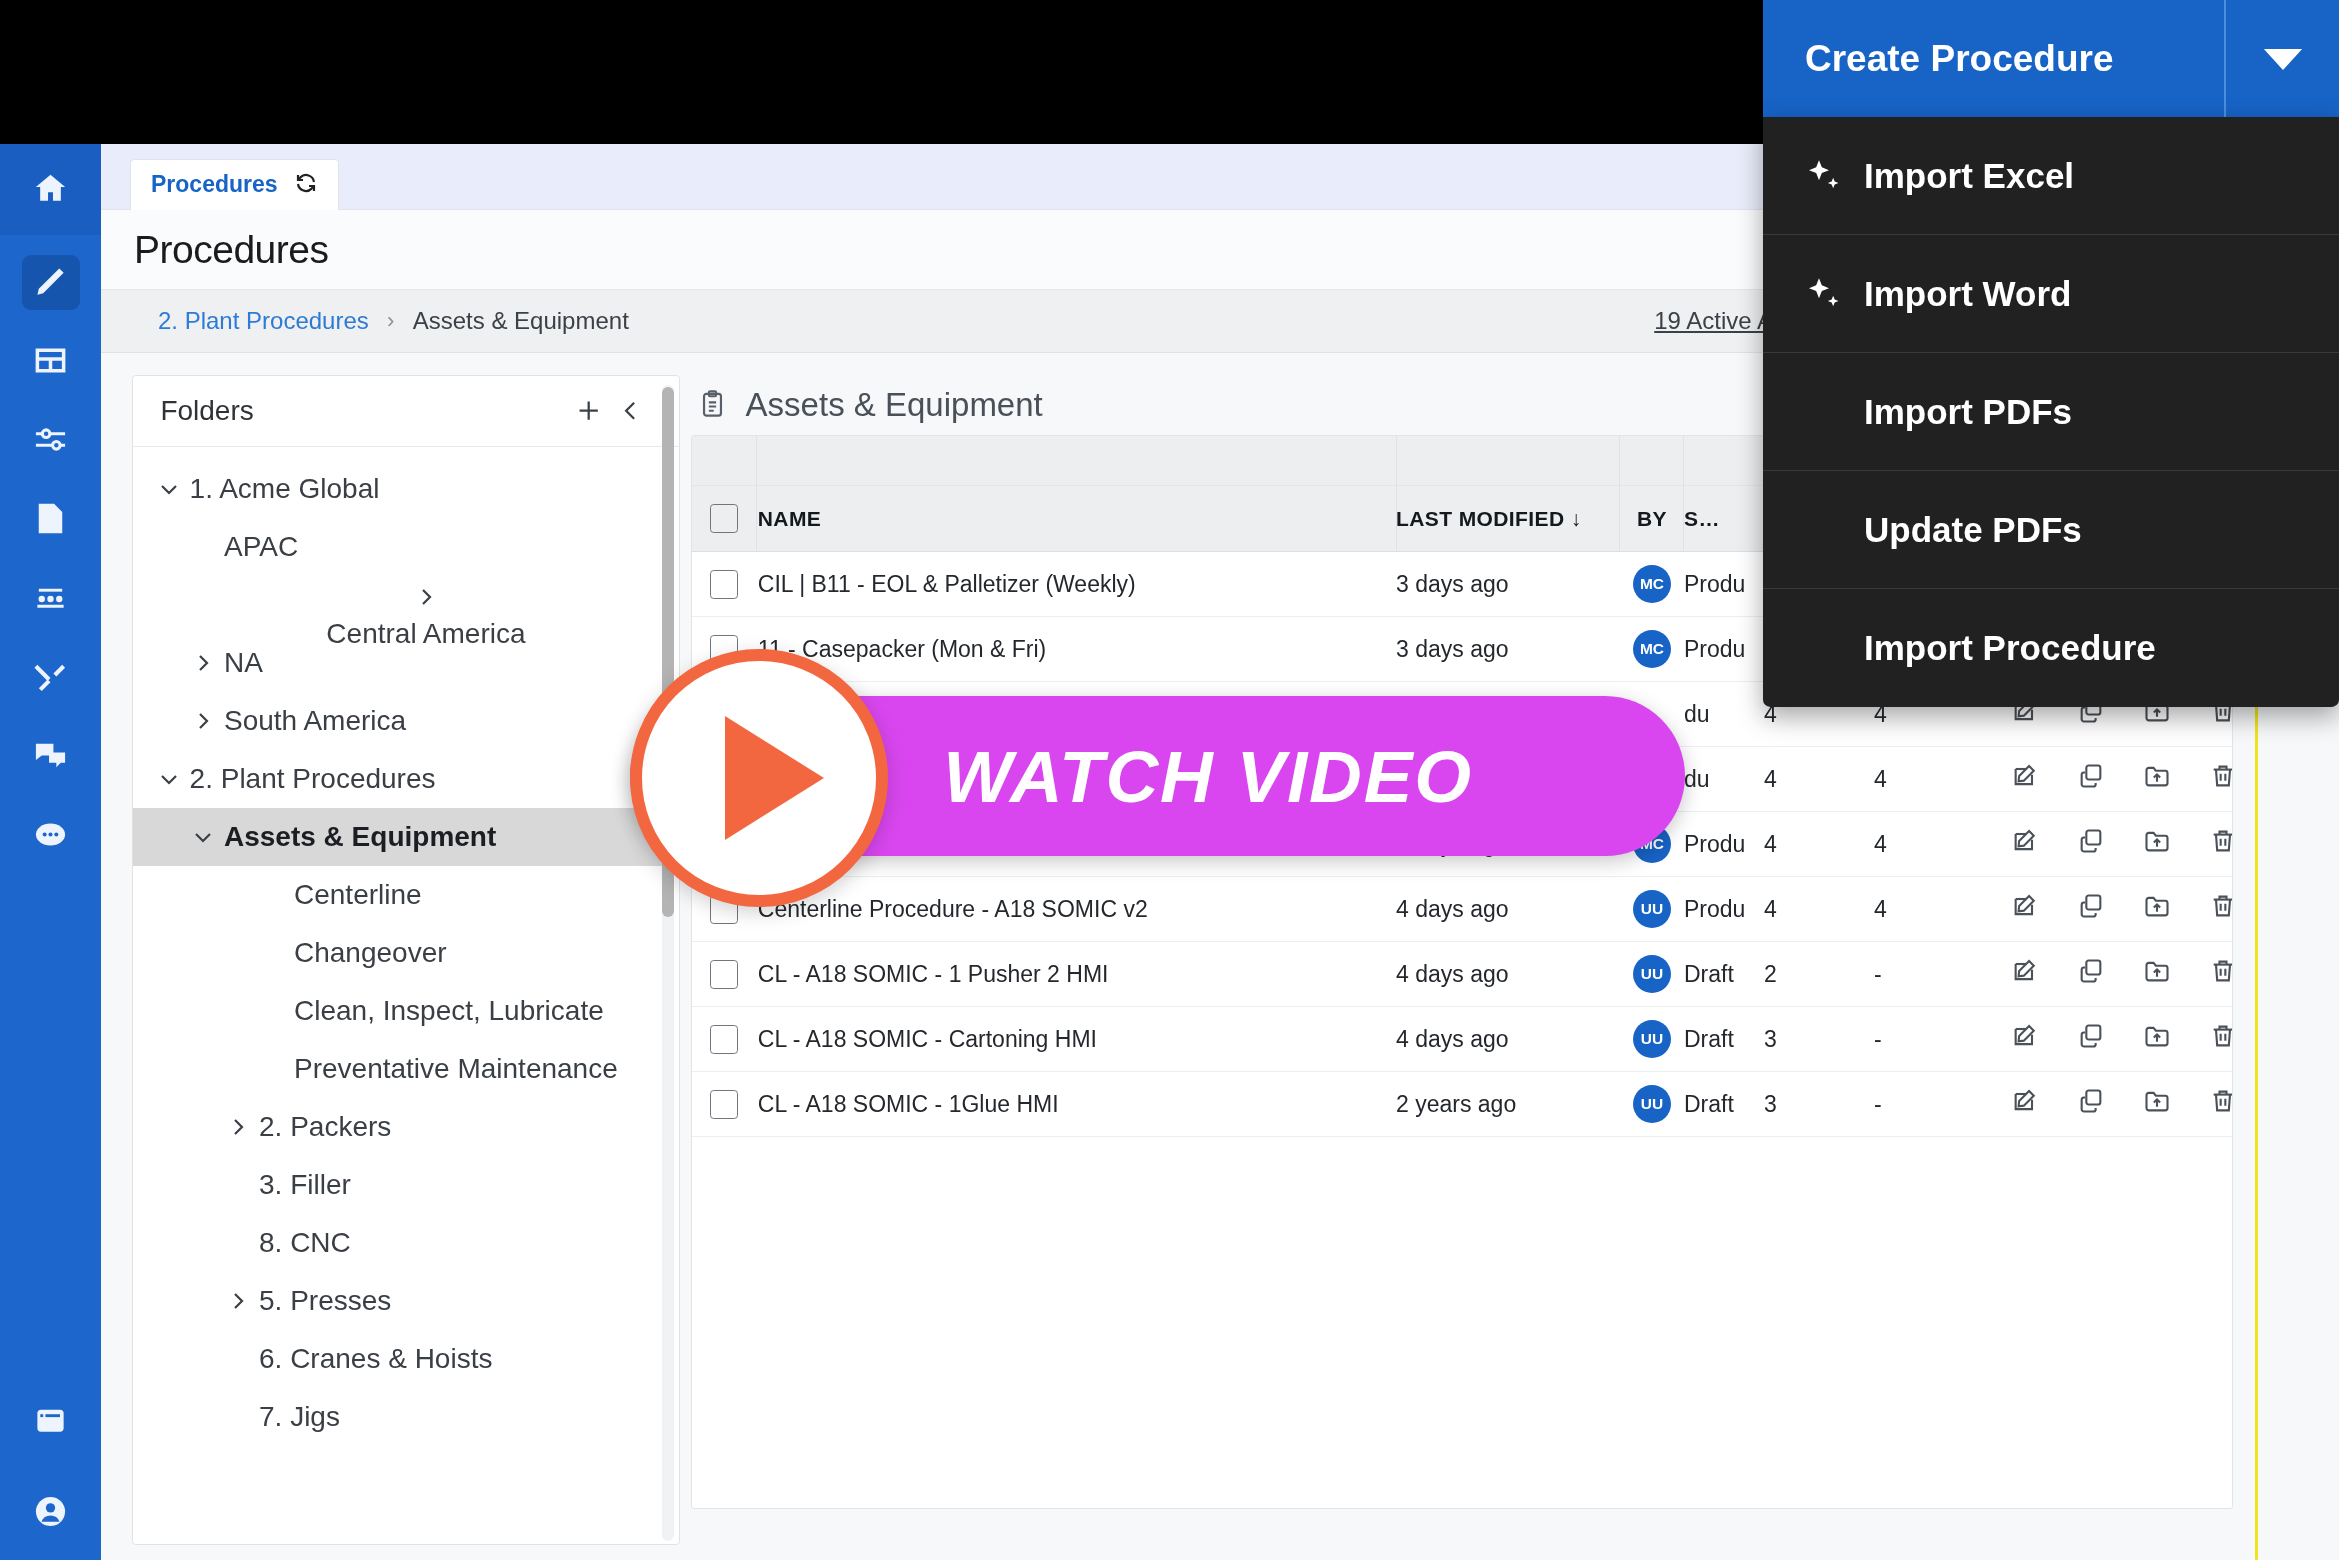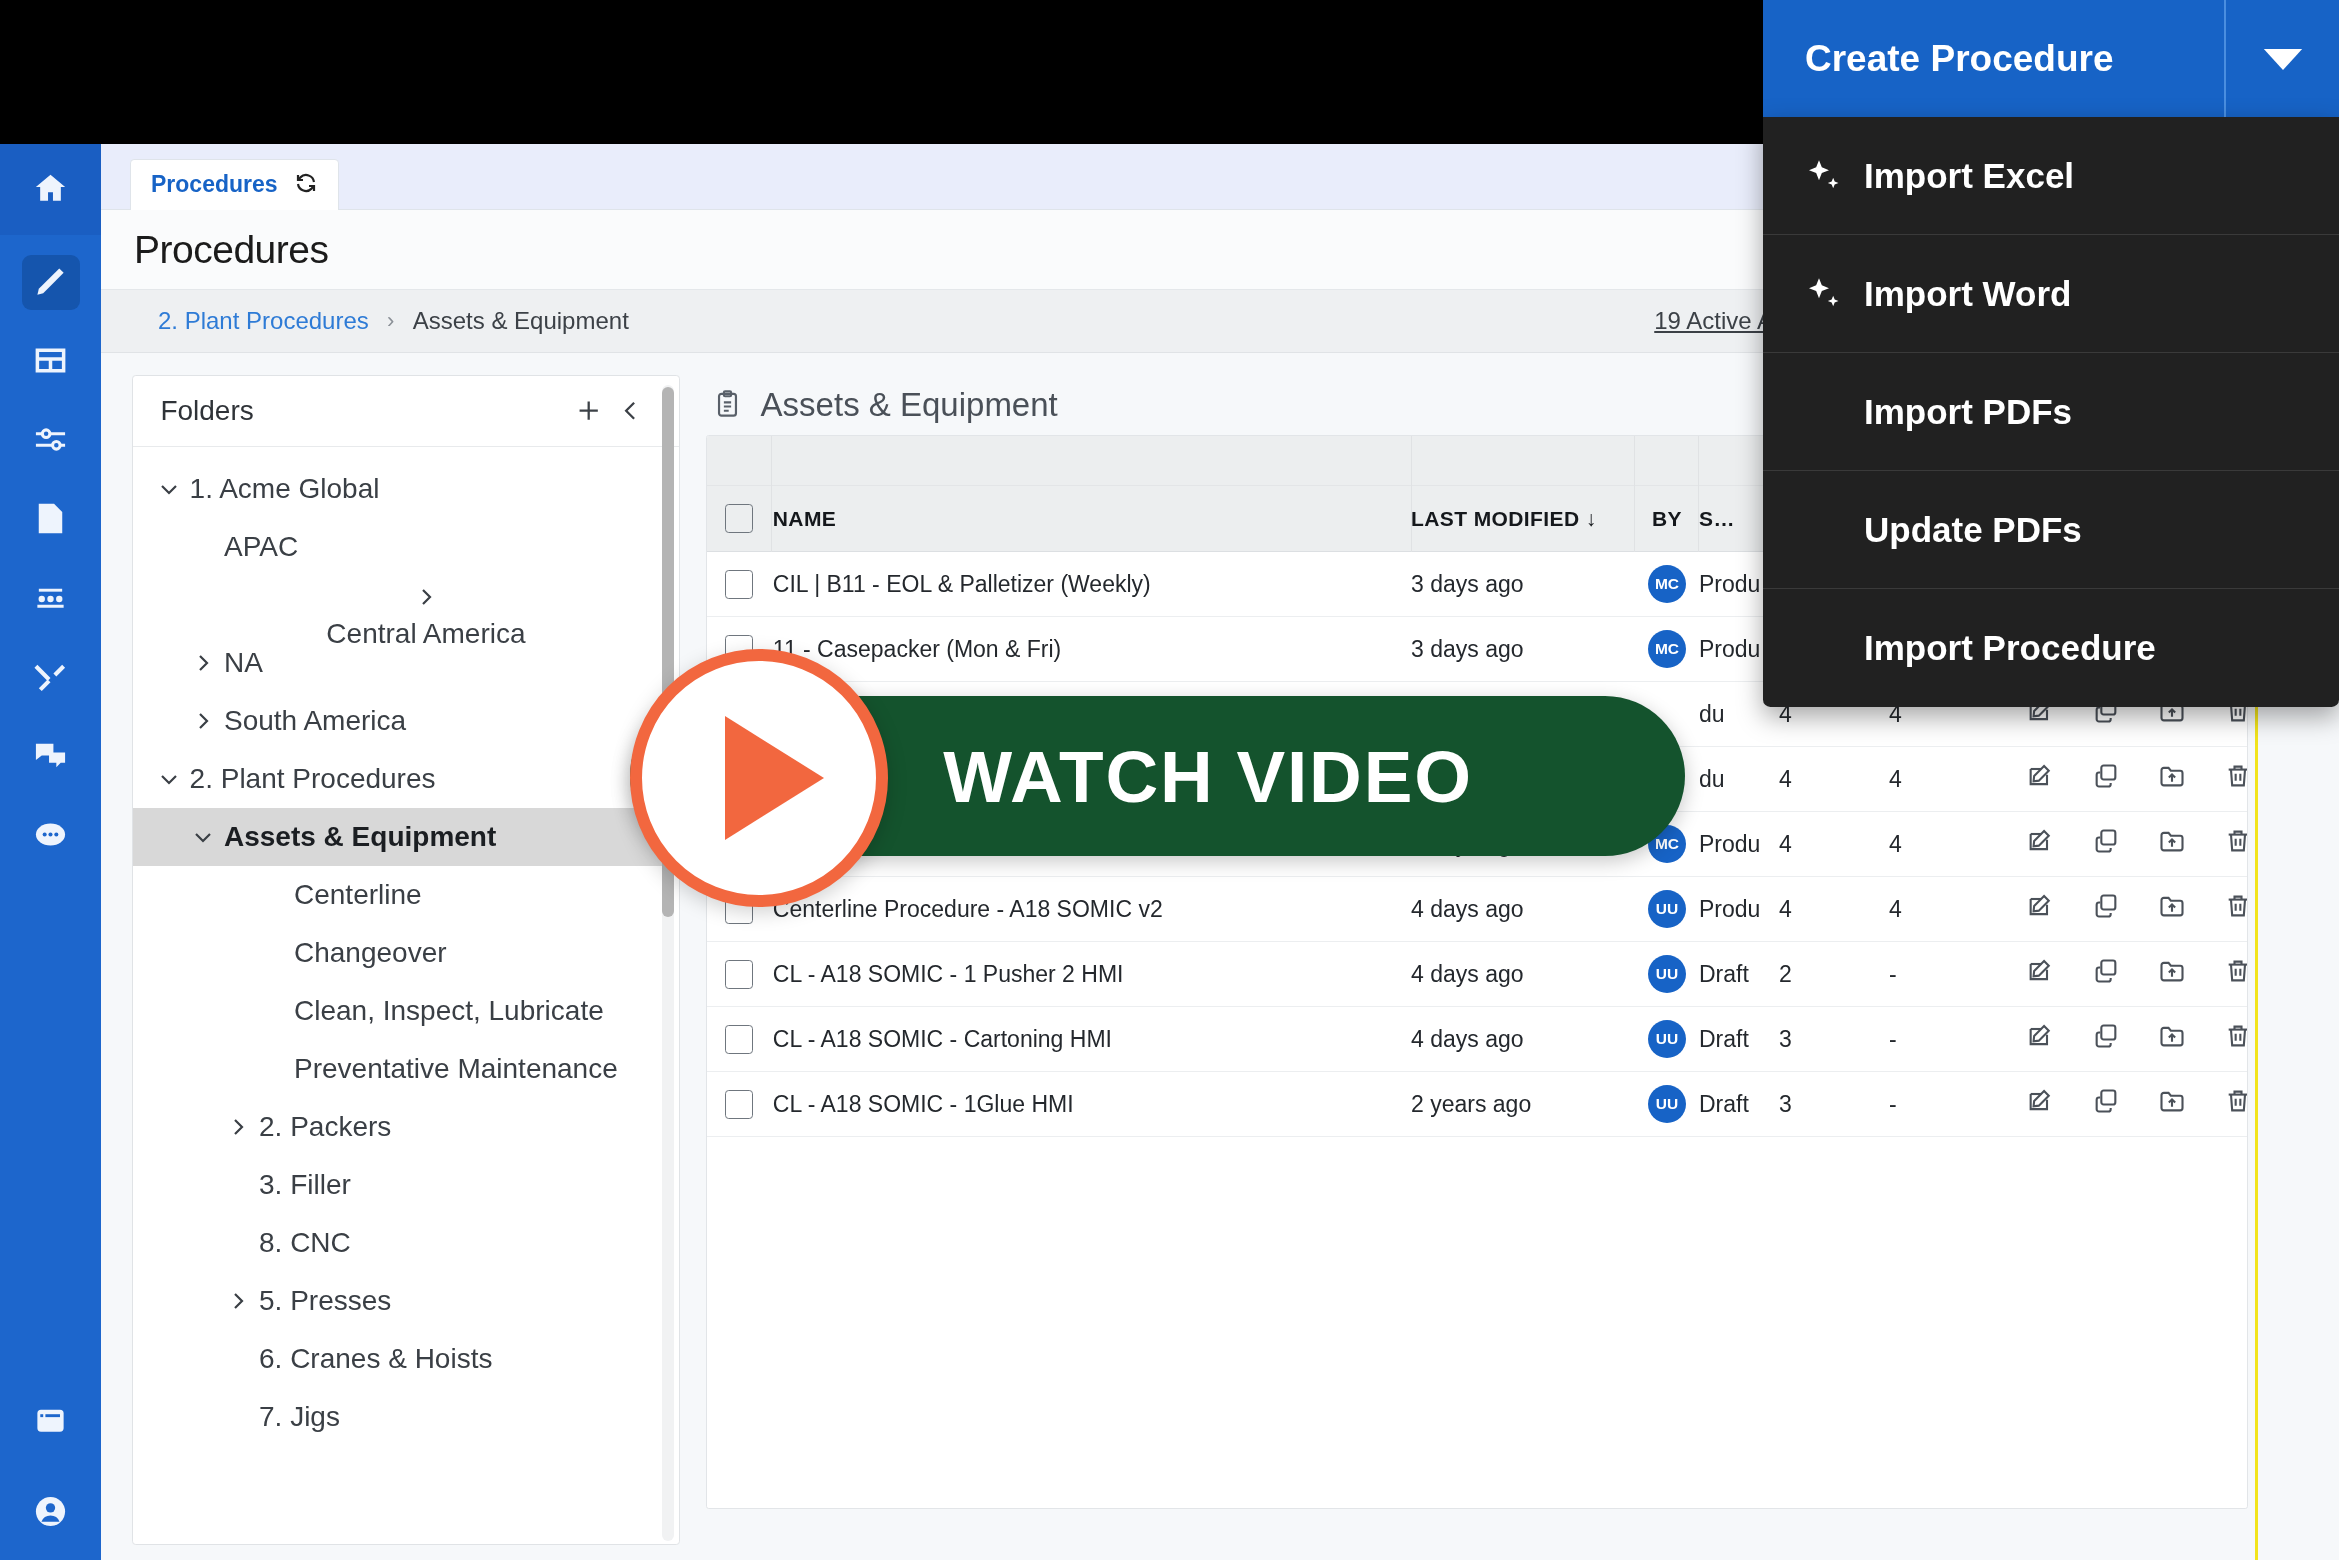--- a/index.html
+++ b/index.html
@@ -68,21 +68,21 @@
   }
   .crumb-link { color: #2e7bd6; font-size: 24px; }
   .crumb-sep { margin: 0 18.3px; color: #8b9097; font-size: 22px; }
   .crumb-cur { color: #3c4147; font-size: 24px; }
   .active-link {
     position: absolute; right: 567px; top: 50%; transform: translateY(-50%);
     font-size: 24px; color: #3c4147; text-decoration: underline; white-space: nowrap;
   }
 
   
-  .body-split { display: flex; padding: 22px 27.4px 0 31px; gap: 26px; height: 1208px; }
+  .body-split { display: flex; padding: 22px 27.4px 0 31px; gap: 11px; height: 1208px; }
 
   
   .folders {
     position: relative; width: 548px; background: #ffffff;
     border: 0.9px solid #e0e3e6; border-radius: 3.7px; height: 1170px;
     overflow: hidden;
   }
   .folders-head {
     height: 71px; display: flex; align-items: center; padding: 0 27.4px;
     border-bottom: 0.9px solid #e8eaec;
@@ -148,22 +148,22 @@
   .act svg { width: 28px; height: 28px; stroke: #4b5159; fill: none; stroke-width: 1.8; }
 
   .sep-col { position: absolute; top: 0; width: 0.9px; height: 116px; background: #e0e2e4; }
 
   
   .yellow-line { position: absolute; left: 2255px; top: 155px; width: 2.7px; height: 1405px; background: #f2e41c; }
 
   
   .watch {
     position: absolute; left: 630px; top: 696px; width: 1055px; height: 160px;
-    background: #14532d; border-radius: 82px; box-shadow: 0 5.5px 20px rgba(0,0,0,.22);
-    display: flex; align-items: center; justify-content: center;
+    background: #d946ef; border-radius: 82px; box-shadow: 0 5.5px 20px rgba(0,0,0,.22);
+    display: flex; align-items: center; justify-content: center; font-style: italic;
   }
   .watch-label { color: #ffffff; font-size: 73px; font-weight: bold; letter-spacing: 1.8px; padding-left: 101px; }
   .play-circle {
     position: absolute; left: 630px; top: 649px; width: 258px; height: 258px;
     border-radius: 50%; background: #ffffff; border: 12px solid #f2673f;
     display: flex; align-items: center; justify-content: center;
     box-shadow: 0 5.5px 20px rgba(0,0,0,.18);
   }
   .play-tri {
     width: 0; height: 0; margin-left: 31px;

